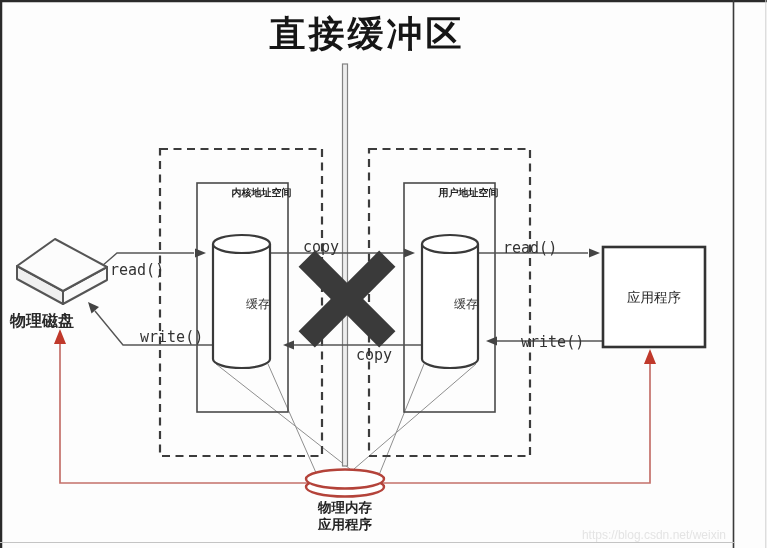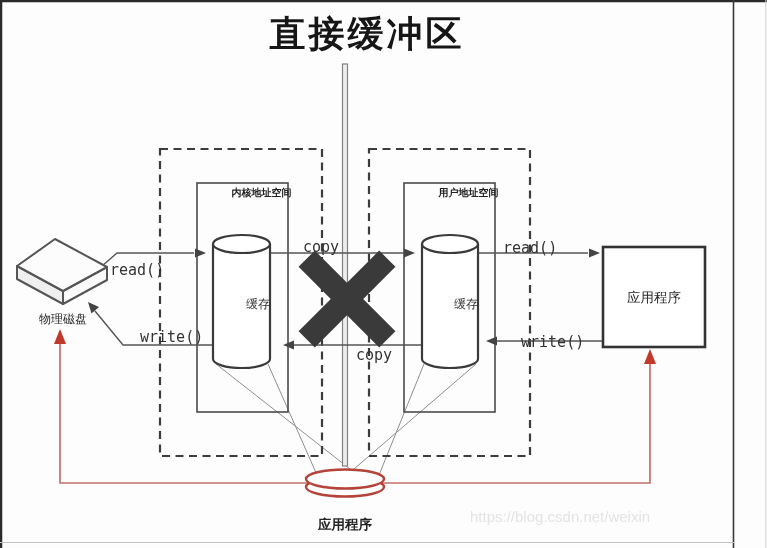--- a/index.html
+++ b/index.html
@@ -14,34 +14,34 @@
   #title{
     left:0;top:10px;width:734px;text-align:center;
     font-size:36px;font-weight:700;letter-spacing:3px;color:#161616;
   }
   .boxhead{font-size:10px;font-weight:600;text-align:center;color:#222;padding-left:19px;}
   #kernel-space-label{left:197px;top:186px;width:91px;}
   #user-space-label{left:404px;top:186px;width:91px;}
   .cache{font-size:12px;text-align:right;color:#333;}
   #cache-left-label{left:213px;top:296px;width:57px;}
   #cache-right-label{left:422px;top:296px;width:56px;}
-  #disk-label{left:10px;top:311px;width:106px;text-align:center;font-size:12px;font-weight:400;color:#2a2a2a;}
+  #disk-label{left:10px;top:311px;width:106px;text-align:left;font-size:16px;font-weight:700;color:#2a2a2a;}
   #app-label{left:603px;top:289px;width:102px;text-align:center;font-size:13.5px;color:#2a2a2a;}
   #read-left-label{left:110px;top:261px;}
   #write-left-label{left:140px;top:328px;}
   #copy-top-label{left:303px;top:238px;}
   #copy-bottom-label{left:356px;top:346px;}
   #read-right-label{left:503px;top:239px;}
   #write-right-label{left:521px;top:333px;}
   .mapped{left:285px;width:120px;text-align:center;font-size:13.5px;font-weight:600;color:#242424;}
   #mapped-line1{top:499px;}
   #mapped-line2{top:516px;}
   #watermark{
-    left:470px;top:508px;width:256px;
-    font-size:15px;color:#e4e4e4;font-family:"Liberation Sans", sans-serif;
+    left:470px;top:528px;width:256px;text-align:right;
+    font-size:12px;color:#e4e4e4;font-family:"Liberation Sans", sans-serif;
   }
 </style>
 </head>
 <body>
 
 <div id="stage">
 
   <svg id="diagram-svg" width="767" height="548" viewBox="0 0 767 548">
 
     <line x1="0" y1="1" x2="767" y2="1" stroke="#2a2a2a" stroke-width="2.5"></line>
@@ -126,16 +126,17 @@
   <div class="lbl" id="disk-label">物理磁盘</div>
   <div class="lbl" id="app-label">应用程序</div>
 
   <div class="lbl mono" id="read-left-label">read()</div>
   <div class="lbl mono" id="write-left-label">write()</div>
   <div class="lbl mono" id="copy-top-label">copy</div>
   <div class="lbl mono" id="copy-bottom-label">copy</div>
   <div class="lbl mono" id="read-right-label">read()</div>
   <div class="lbl mono" id="write-right-label">write()</div>
 
+  <div class="lbl mapped" id="mapped-line1">物理内存</div>
   <div class="lbl mapped" id="mapped-line2">应用程序</div>
 
   <div class="lbl" id="watermark">https://blog.csdn.net/weixin</div>
 </div>
 
 </body></html>

